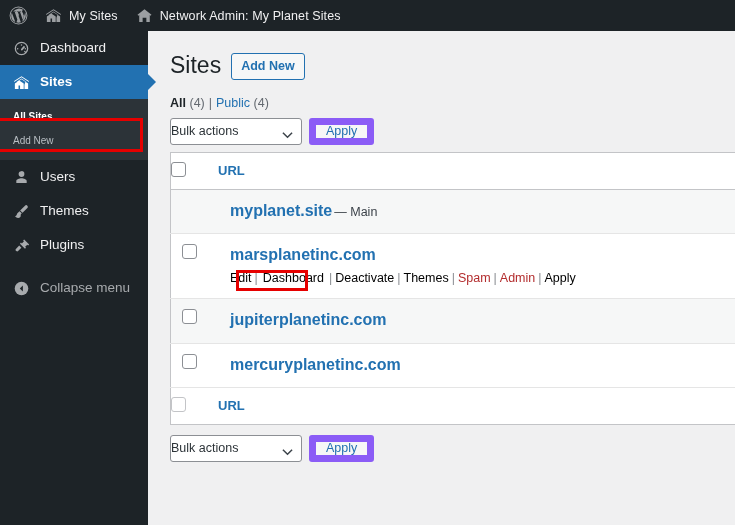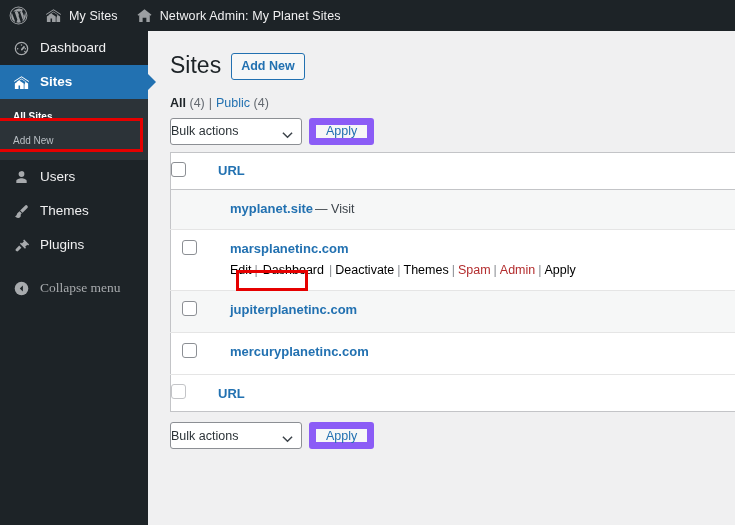--- a/index.html
+++ b/index.html
@@ -83,21 +83,21 @@
   .menu-top.current:after {
     content: "";
     position: absolute;
     right: -8px;
     top: 50%;
     margin-top: -8px;
     border-style: solid;
     border-width: 8px 0 8px 8px;
     border-color: transparent transparent transparent #2271b1;
   }
-  .menu-top.collapse { margin-top: 9px; font-family: Liberation Serif, serif; }
+  .menu-top.collapse { margin-top: 9px; }
   .menu-top.collapse .mt-label { color: #a7aaad; }
 
   .submenu {
     background: #2c3338;
     padding: 6px 0 8px 0;
   }
   .submenu-item {
     display: block;
     padding: 5px 0 5px 13px;
     font-size: 10px;
@@ -252,21 +252,21 @@
   tbody tr.alt { background: #f6f7f7; }
   tbody td {
     padding: 10px 0 11px 0;
     vertical-align: top;
     line-height: 1.4;
   }
   td.site-cell { padding-left: 12px; }
   .row-title {
     color: #2271b1;
     font-weight: 700;
-    font-size: 13px;
+    font-size: 16px;
   }
   .row-main-suffix {
     color: #3c434a;
     font-weight: 400;
     font-size: 12.5px;
     margin-left: 2px;
   }
   .row-actions {
     margin-top: 3px;
     font-size: 12.5px;
@@ -419,21 +419,21 @@
             <span class="col-url">URL</span>
           </th>
         </tr>
       </thead>
 
       <tbody>
 
         <tr class="alt">
           <td class="check-col"></td>
           <td class="site-cell">
-            <span class="row-title">myplanet.site</span><span class="row-main-suffix">— Visit</span>
+            <span class="row-title">myplanet.site</span><span class="row-main-suffix">— Main</span>
           </td>
         </tr>
 
         <tr>
           <td class="check-col">
             <span class="cb"></span>
           </td>
           <td class="site-cell">
             <span class="row-title">marsplanetinc.com</span>
             <div class="row-actions">

